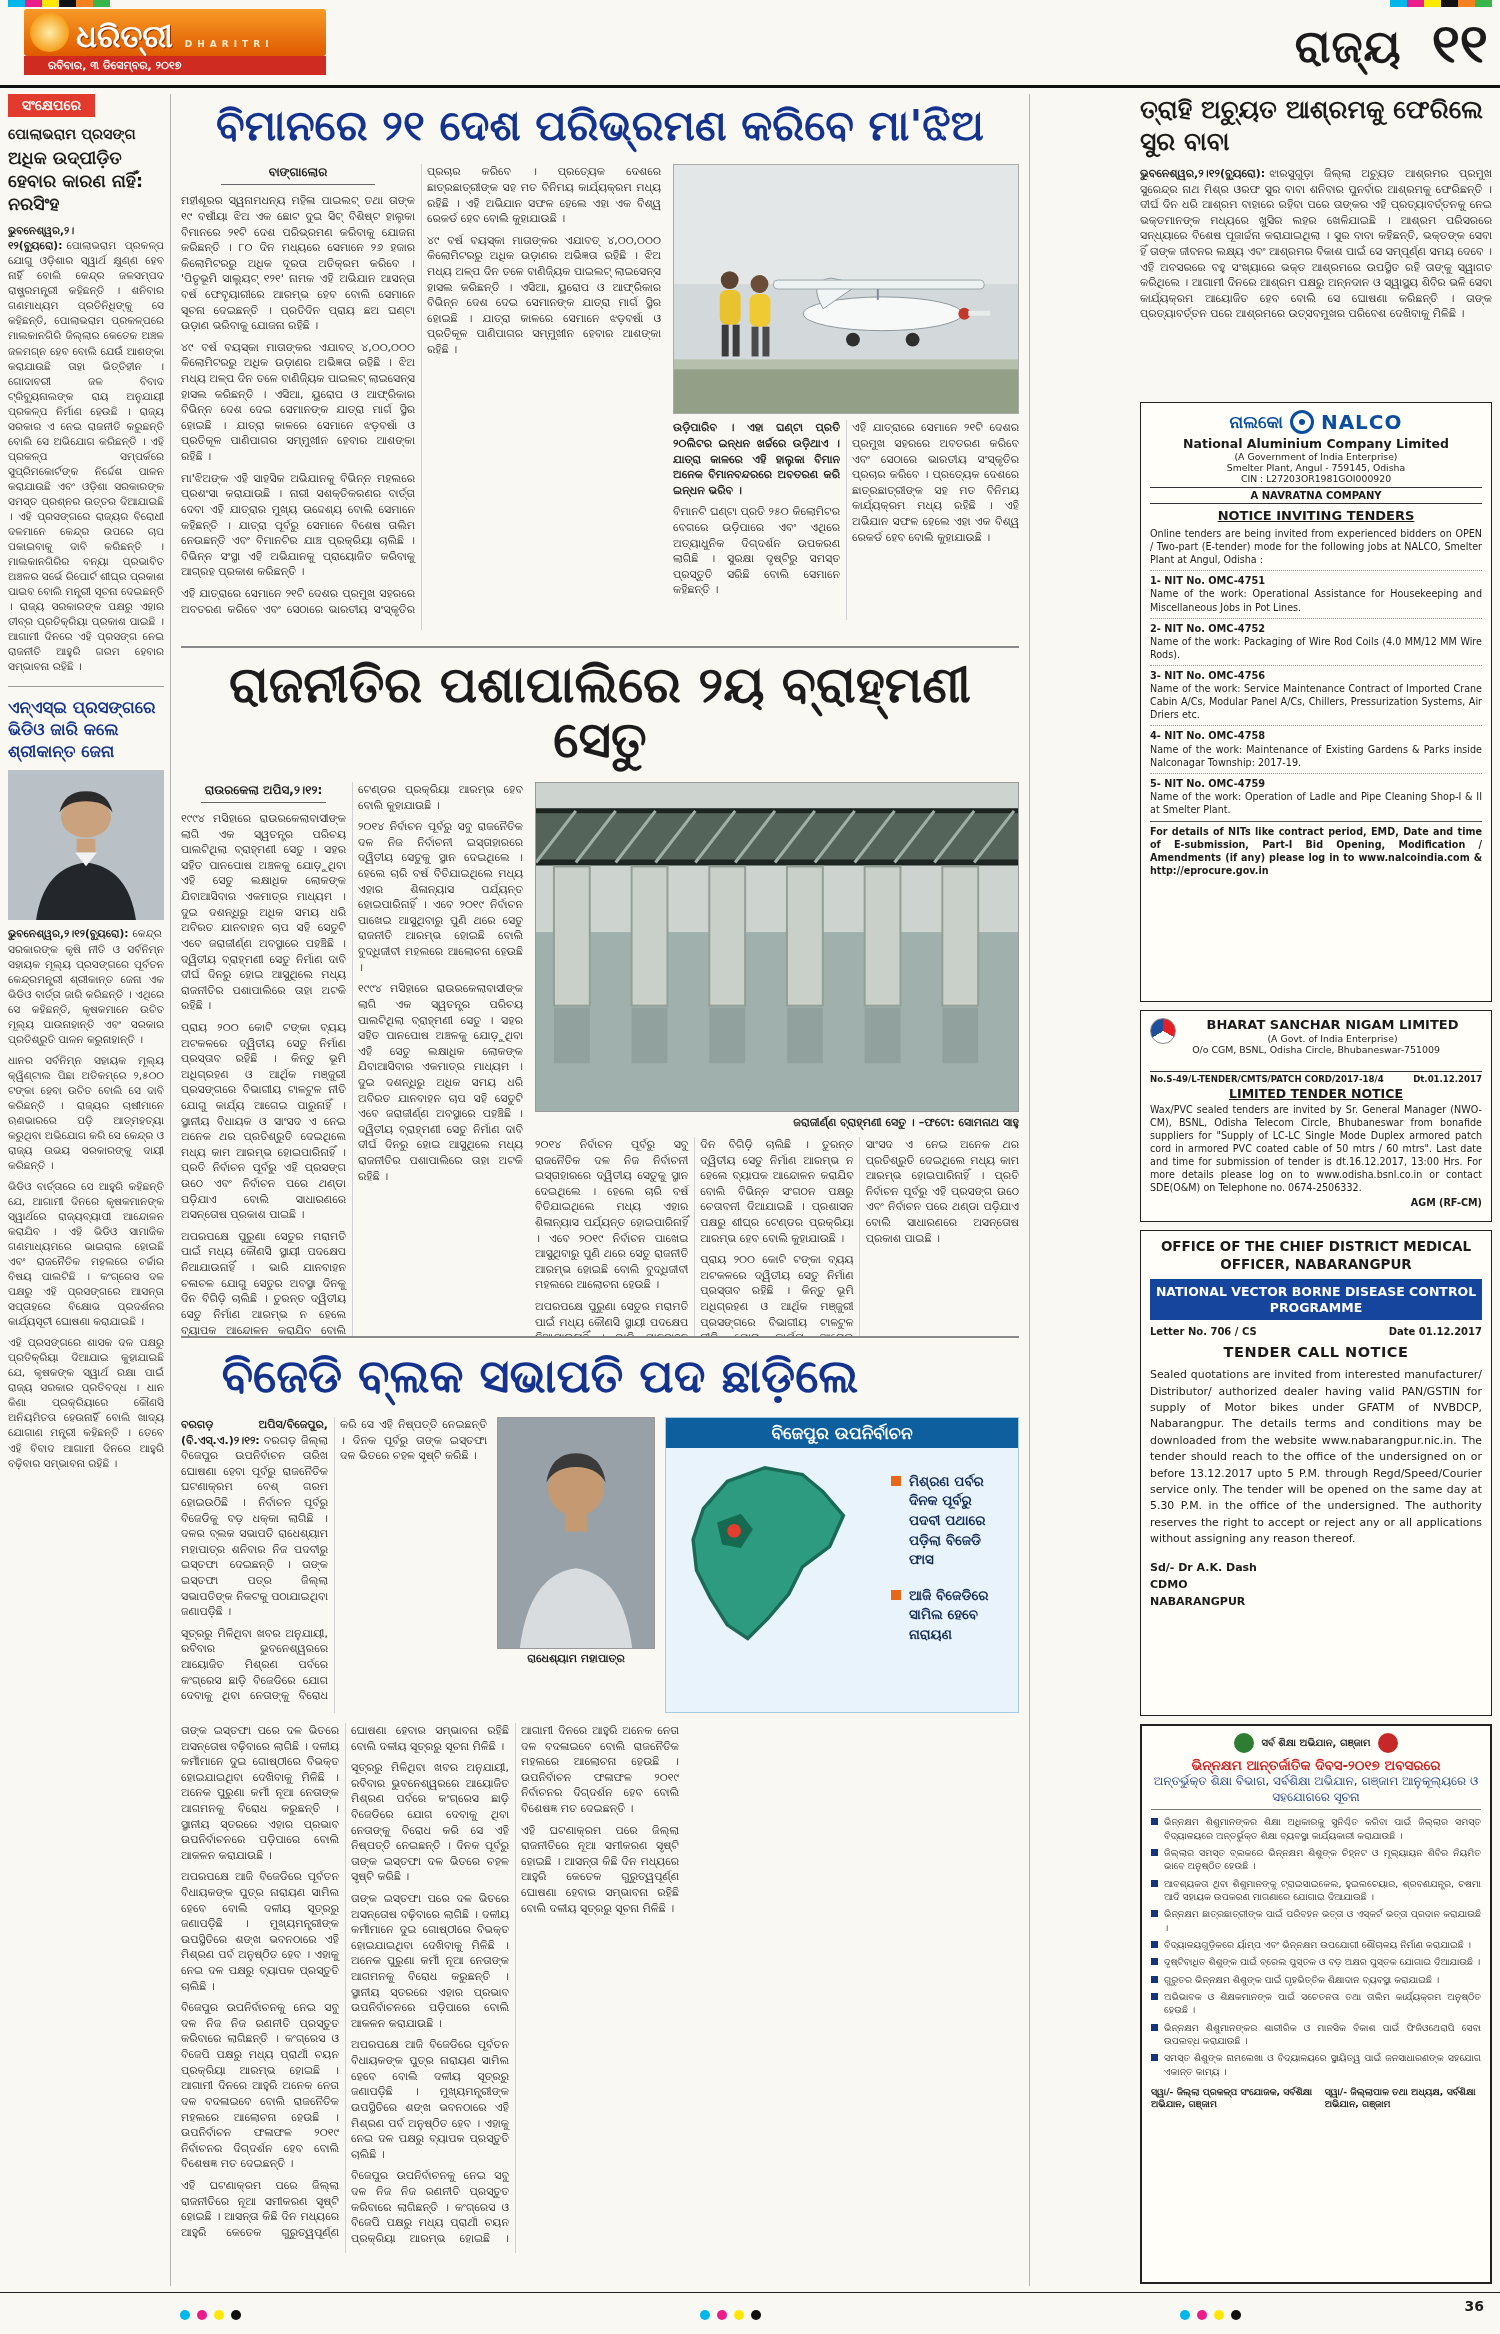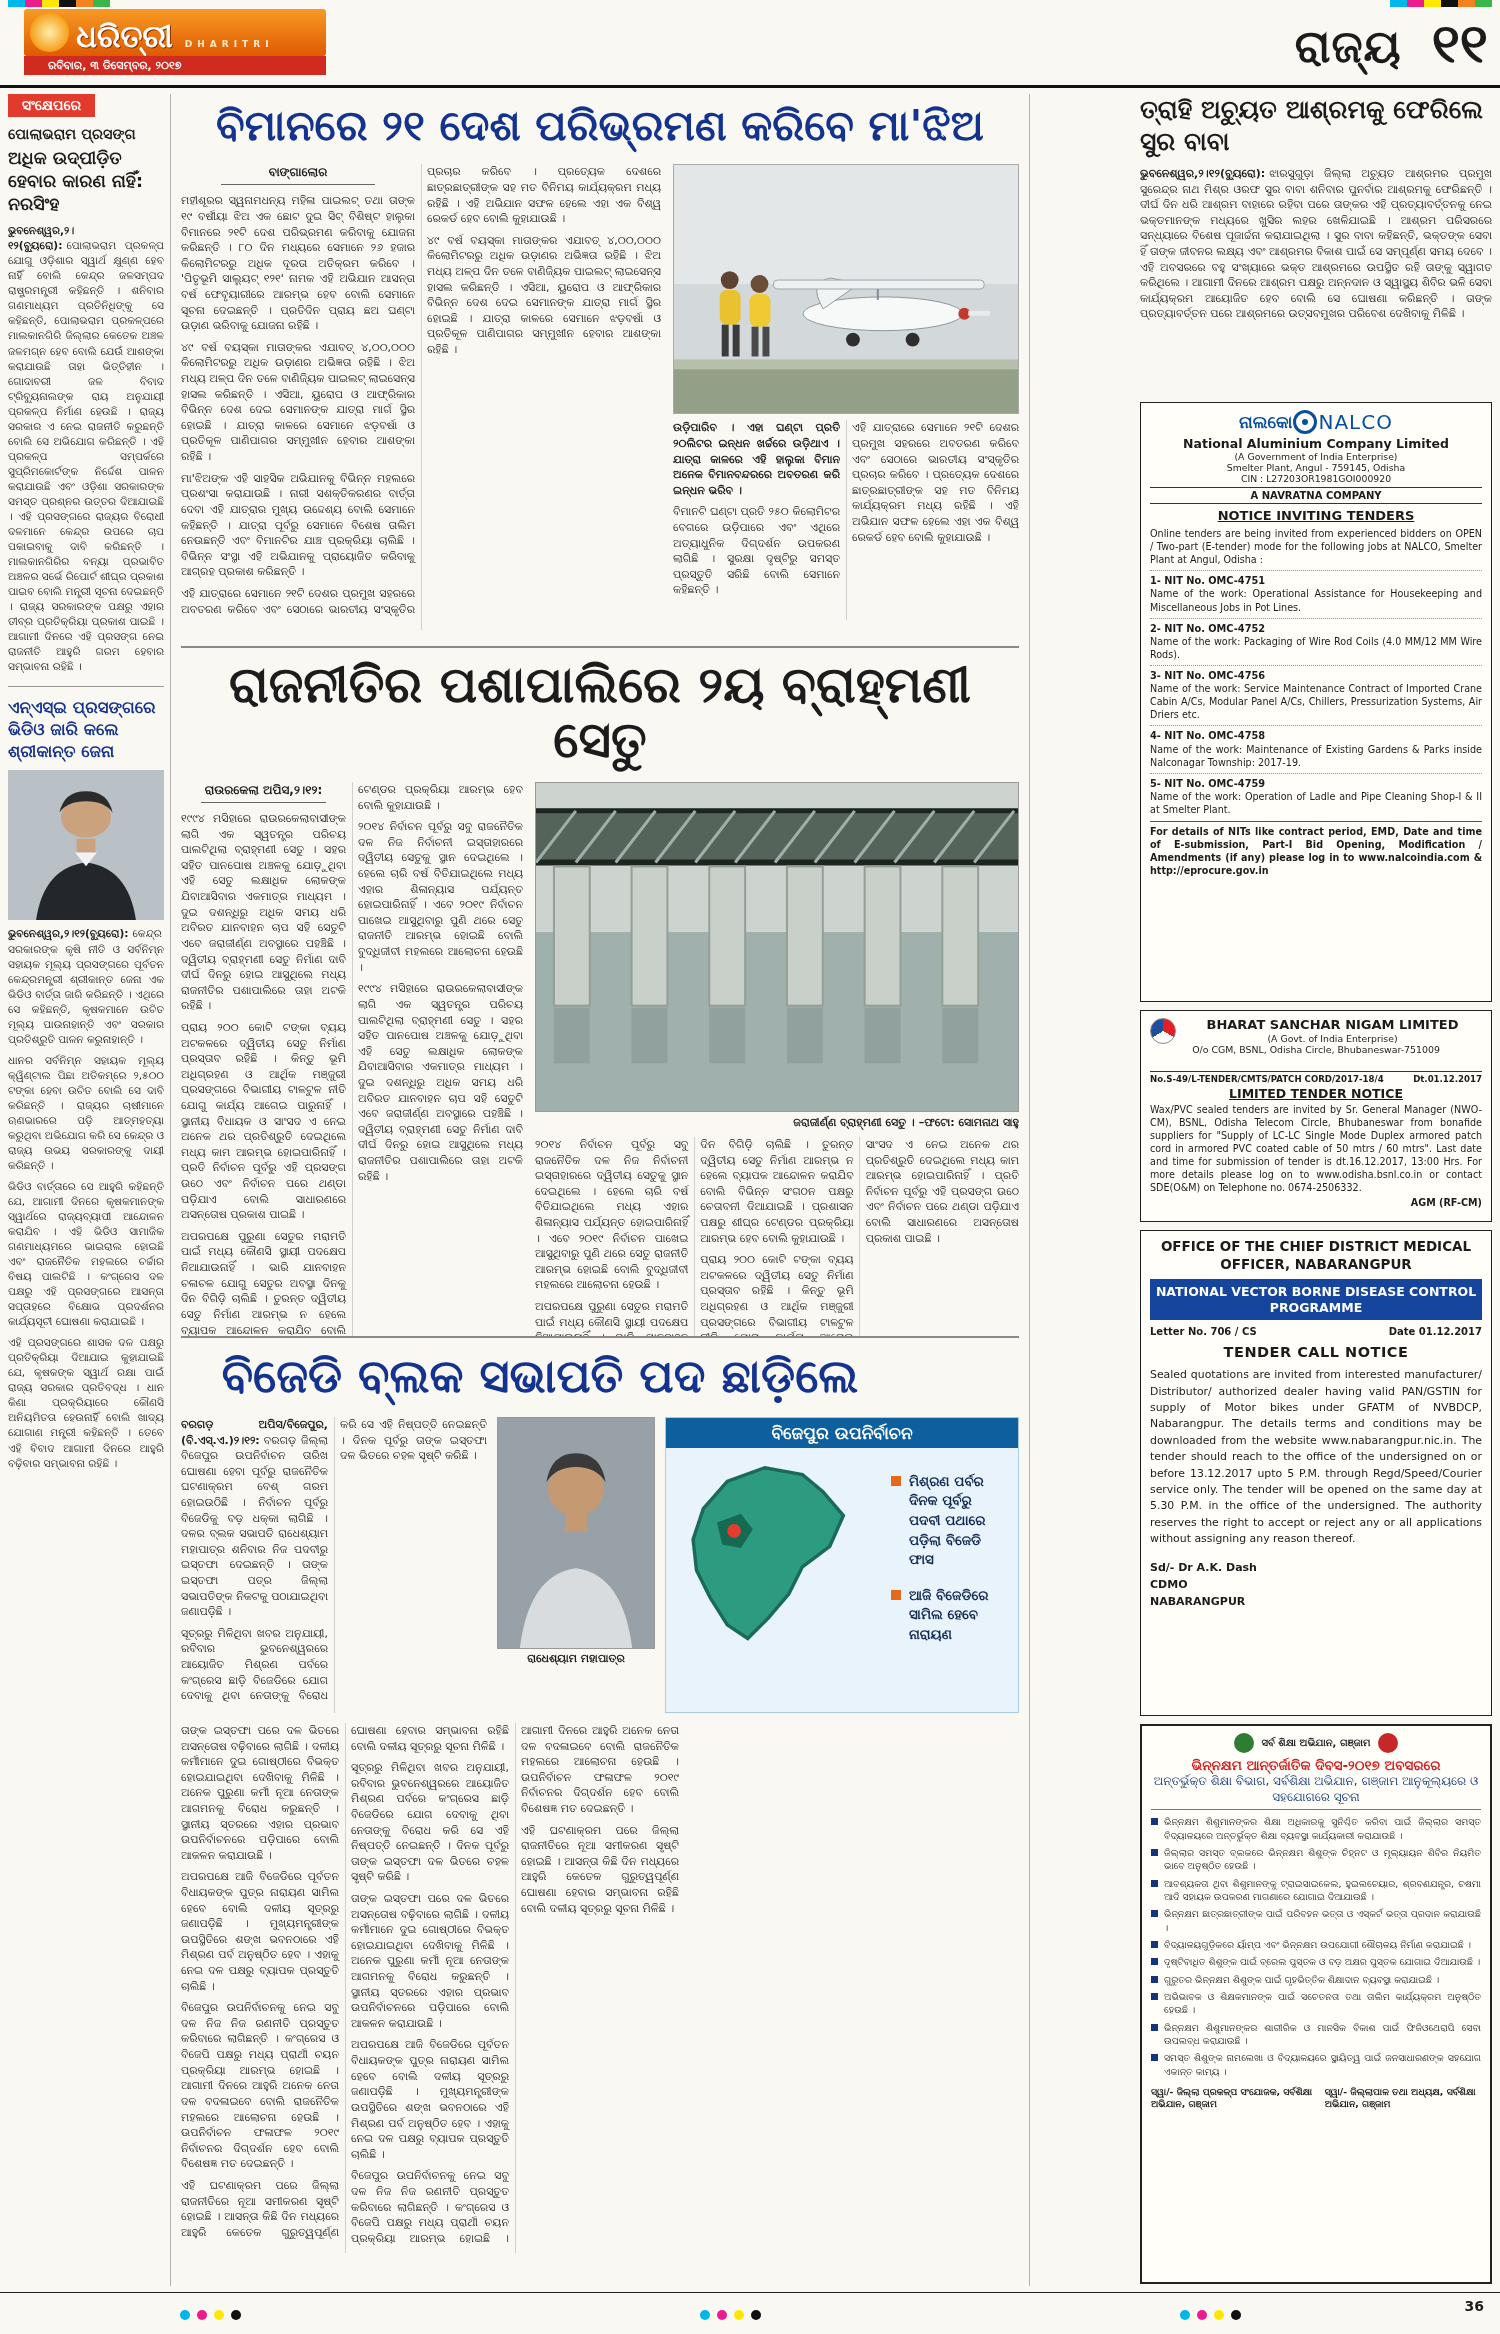--- a/index.html
+++ b/index.html
@@ -88,25 +88,25 @@
                 display:flex;flex-direction:column;gap:16px;padding-top:16px}
   .pt{display:flex;gap:8px}
   .pt .sq{width:10px;height:10px;background:#e8681a;flex:none;margin-top:4px}
   .bjd-bottom{margin-top:10px}
   .bjd-bottom .cols5{height:530px}
   
   .sura{height:300px;overflow:hidden}
   .sura-h2{font-size:25px;font-weight:800;line-height:1.28;margin-bottom:8px}
   .box{border:1.5px solid #222;padding:7px 9px;background:#fffef9;overflow:hidden;flex:none}
   .nalco{height:600px}
-  .nalco-logo{display:flex;align-items:center;justify-content:center;gap:1px;margin-bottom:2px}
+  .nalco-logo{display:flex;align-items:center;justify-content:center;gap:7px;margin-bottom:2px}
   .nalco-odia{color:#0a4ea0;font-weight:800;font-size:17px}
   .nalco-emblem{width:24px;height:24px;border-radius:50%;border:3px solid #0a4ea0;position:relative;flex:none}
   .nalco-emblem:after{content:"";position:absolute;left:6px;top:6px;width:6px;height:6px;border-radius:50%;background:#0a4ea0}
-  .nalco-latin{color:#0a4ea0;font-weight:400;font-size:20px;letter-spacing:1px}
+  .nalco-latin{color:#0a4ea0;font-weight:700;font-size:20px;letter-spacing:1px}
   .c-line{text-align:center}
   .nalco-co{font-weight:bold;font-size:12.5px}
   .tiny{font-size:9.3px}
   .navratna{font-size:10px;font-weight:800;text-align:center;border-top:1px solid #333;border-bottom:1px solid #333;
             margin:3px 0;padding:2px 0}
   .nit-title{font-size:13px;font-weight:800;text-align:center;text-decoration:underline;margin:4px 0}
   .notice-body{font-size:9.6px;line-height:1.36;text-align:justify}
   .nit-item{margin-top:4px;border-top:1px dotted #999;padding-top:3px}
   .nit-item .nit{font-weight:800;font-size:9.8px}
   .nalco-foot{margin-top:5px;border-top:1px solid #555;padding-top:3px;font-weight:bold}

